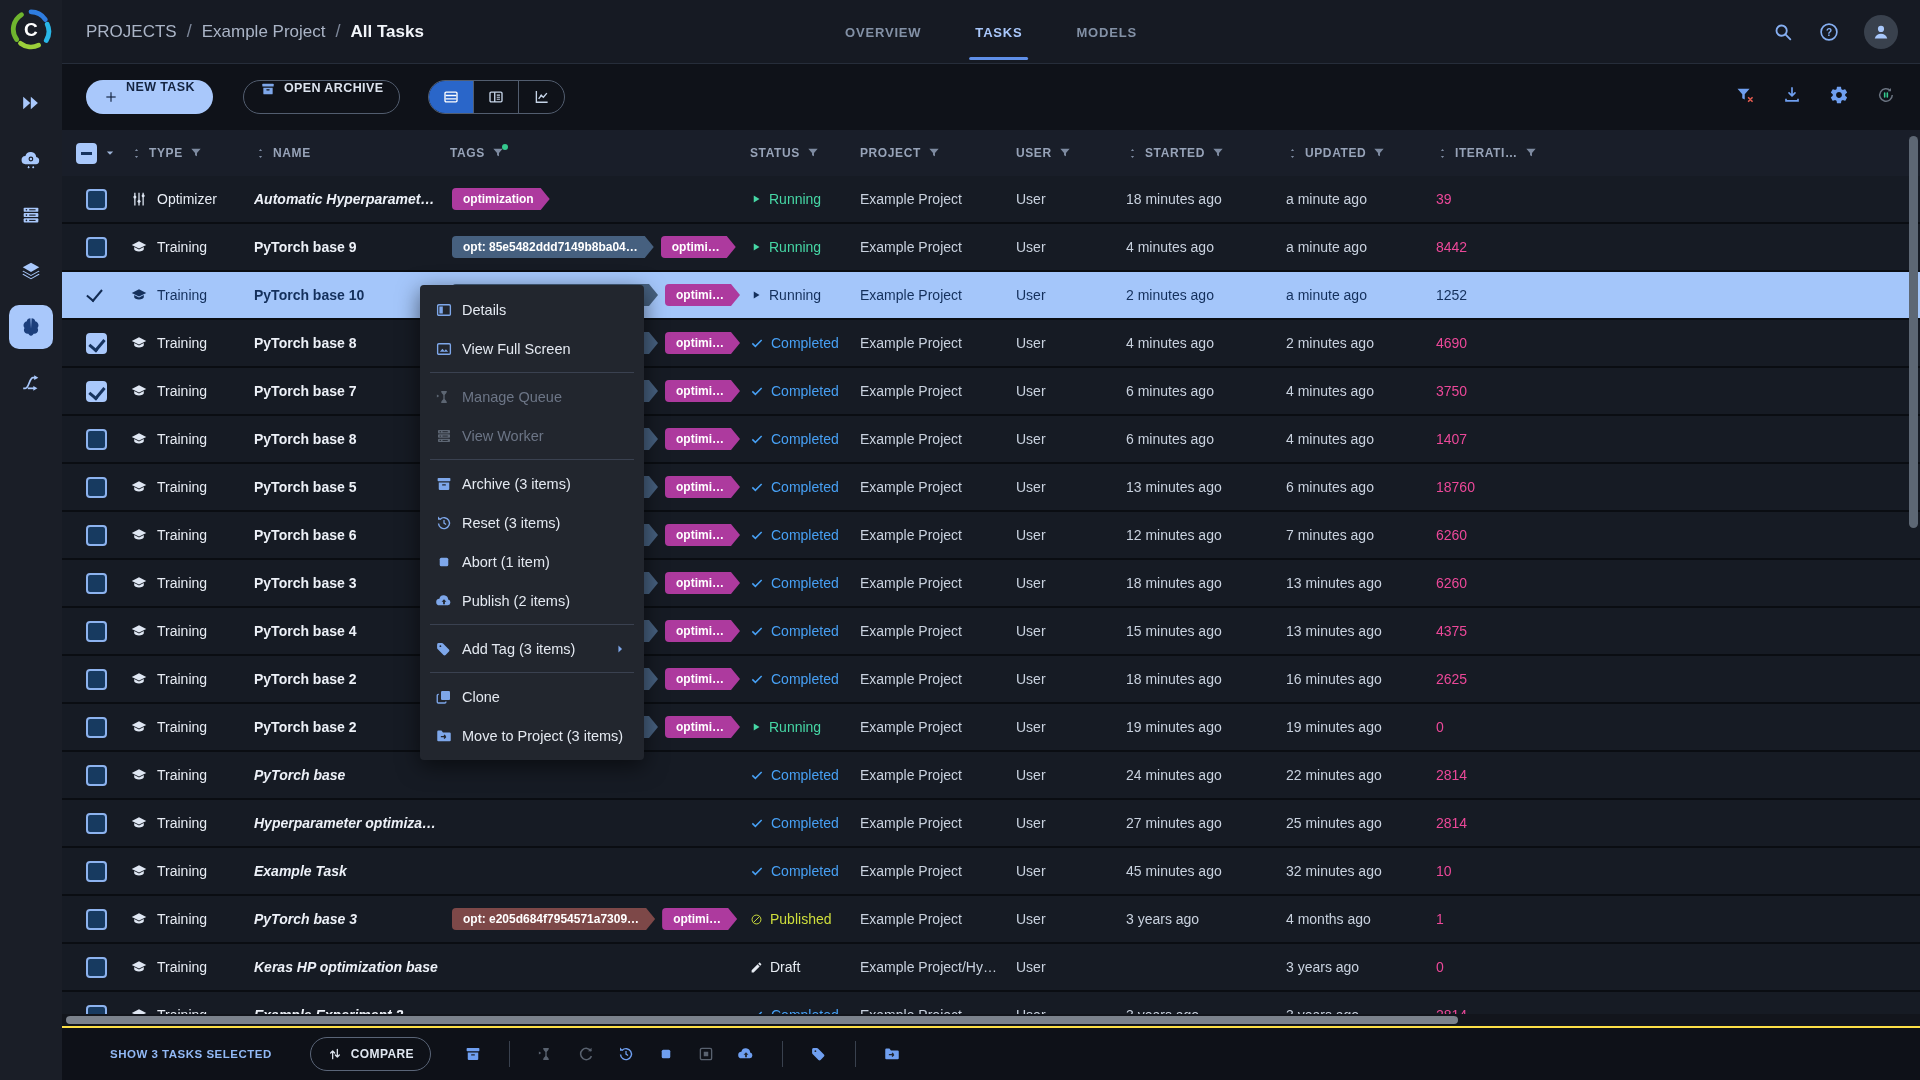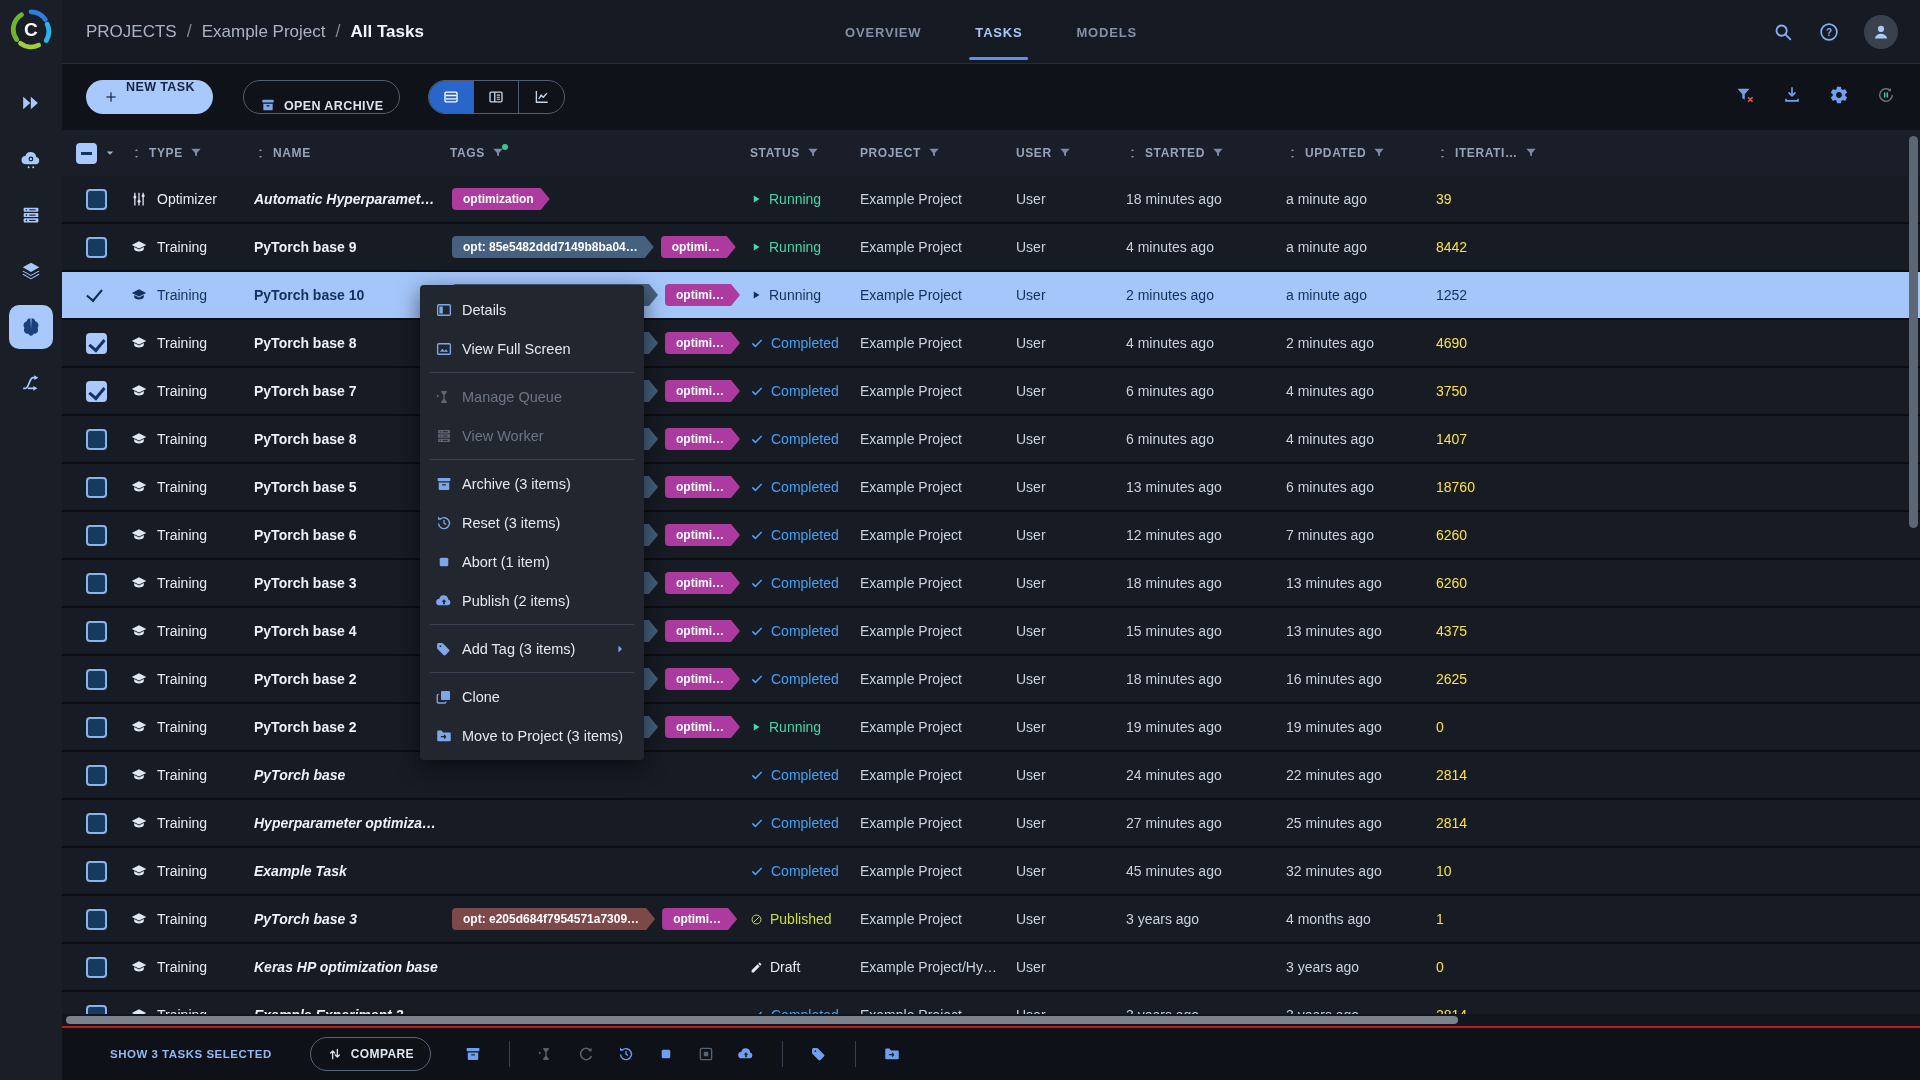--- a/index.html
+++ b/index.html
@@ -29,21 +29,21 @@
     border-radius:2px; background:#5f8fe8; }
   #topbar-icons { position:absolute; right:22px; top:0; height:64px; display:flex; align-items:center; gap:24px; color:#86aff2; }
   #avatar-wrap { width:34px; height:34px; border-radius:50%; background:#39414d; display:flex; align-items:center; justify-content:center; color:#a9c8fb; }
 
   
   #toolbar { position:absolute; left:62px; top:64px; width:1858px; height:66px; background:#0f1219; display:flex; align-items:center; }
   #new-task-btn { margin-left:24px; height:34px; border:none; border-radius:17px; background:#a9c8fb; color:#142440;
     font-weight:bold; font-size:12.5px; letter-spacing:.4px; display:flex; gap:8px; padding:0 18px; cursor:pointer;
     font-family:inherit; }
   #open-archive-btn { margin-left:30px; height:34px; border:1px solid #525d6f; border-radius:17px; background:transparent;
-    color:#dde4ef; font-weight:bold; font-size:12.5px; letter-spacing:.4px; display:flex; align-items:flex-end; gap:8px; padding:0 16px;
+    color:#dde4ef; font-weight:bold; font-size:12.5px; letter-spacing:.4px; display:flex; align-items:flex-start; gap:8px; padding:0 16px;
     cursor:pointer; font-family:inherit; }
   #open-archive-btn .icon, #new-task-btn .icon { color:inherit; }
   #open-archive-btn .icon { color:#7ea7ea; }
   #view-toggle { margin-left:28px; display:flex; height:34px; border:1px solid #525d6f; border-radius:17px; overflow:hidden; }
   .vt-btn { width:45px; height:100%; display:flex; align-items:center; justify-content:center; color:#c6d4e8;
     border-right:1px solid #525d6f; cursor:pointer; background:transparent; }
   .vt-btn:last-child { border-right:none; }
   .vt-btn.active { background:#2a66c9; color:#ffffff; }
   #toolbar-right { position:absolute; right:24px; display:flex; align-items:center; gap:27px; }
   .tb-ic { color:#6f9ff0; cursor:pointer; }
@@ -81,30 +81,30 @@
   .tag-magenta { background:#ad3a9e; }
   .tag-slate { background:#46607f; }
   .tag-maroon { background:#7d4848; }
   .tag-stub { width:206px; height:22px; padding:0; }
   .status-cell { display:flex; align-items:center; gap:7px; font-size:14px; }
   .st-running { color:#46d7a5; } .st-completed { color:#47a0f4; }
   .st-published { color:#cede3c; } .st-draft { color:#e6ebf2; }
   .row.selected .status-cell, .row.selected .type-cell, .row.selected .type-cell .icon,
   .row.selected .name-cell, .row.selected .txt { color:#14305c !important; }
   .txt { font-size:14px; color:#c9d2df; padding-right:8px; text-overflow:ellipsis; overflow:hidden; }
-  .iter { color:#fde047; }
+  .iter { color:#ec4899; }
 
   
   #vscroll { position:absolute; right:2px; top:136px; width:9px; height:392px; border-radius:5px; background:#5d6774; z-index:30; }
   #hscroll { position:absolute; left:62px; top:1014px; width:1858px; height:12px; background:#12151c; z-index:30; }
   #hscroll .thumb { position:absolute; left:4px; top:2px; width:1392px; height:8px; border-radius:4px; background:#7b828c; }
 
   
   #footer { position:absolute; left:62px; top:1026px; width:1858px; height:54px; background:#0e1118;
-    border-top:2px solid #b91c1c; display:flex; align-items:center; z-index:40; }
+    border-top:2px solid #fde047; display:flex; align-items:center; z-index:40; }
   #sel-text { margin-left:48px; font-size:11.5px; font-weight:bold; letter-spacing:.5px; color:#92b9f5; cursor:pointer; }
   #compare-btn { margin-left:38px; height:34px; border:1px solid #5a6578; border-radius:17px; background:transparent;
     color:#dfe6f0; font-weight:bold; font-size:12px; letter-spacing:.4px; display:flex; align-items:center; gap:8px;
     padding:0 16px; cursor:pointer; font-family:inherit; }
   .f-sep { width:1px; height:26px; background:#39414e; margin:0 16px; }
   .f-ic { width:40px; height:40px; display:flex; align-items:center; justify-content:center; color:#6f9ff0; cursor:pointer; }
   .f-ic.disabled { color:#59626f; cursor:default; }
 
   
   #ctx-menu { position:absolute; left:420px; top:285px; width:224px; background:#22262e; border-radius:4px;

